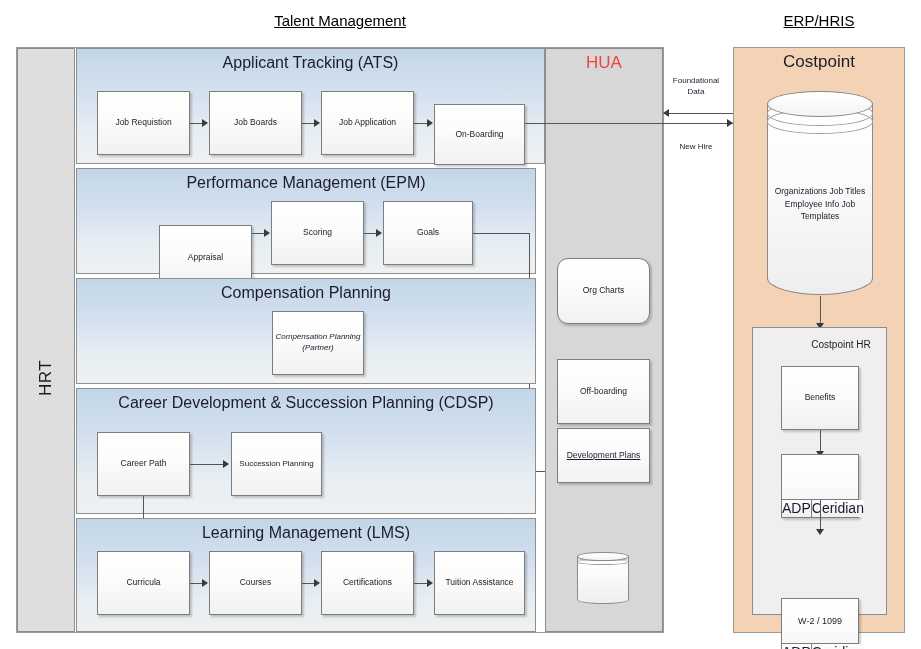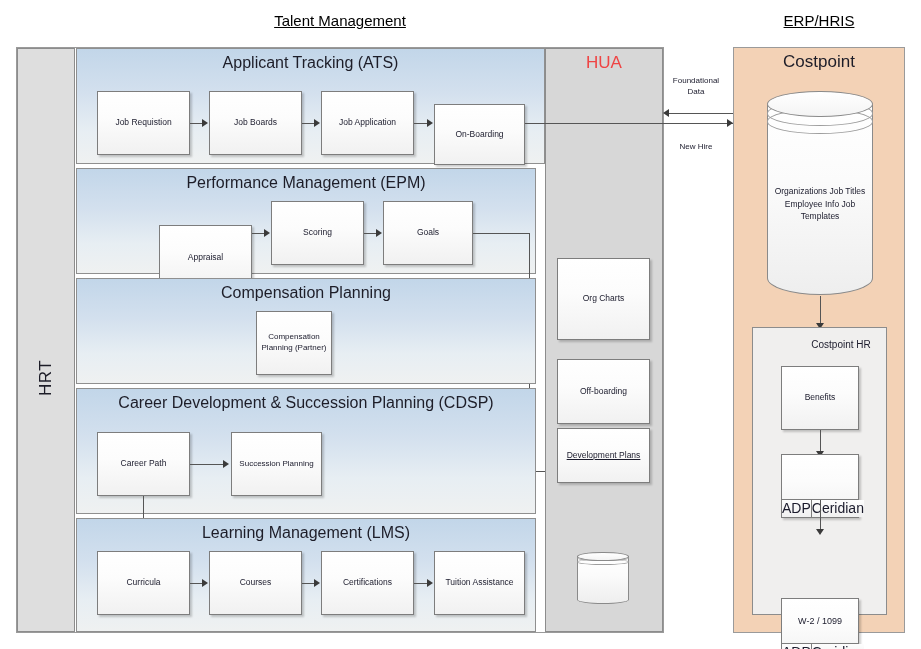--- a/index.html
+++ b/index.html
@@ -185,21 +185,21 @@
 <div class="arrow-r" style="left:376px;top:229px;"></div>
 
 <div class="hline" style="left:473px;top:233px;width:57px;"></div>
 <div class="vline" style="left:529px;top:233px;height:238px;"></div>
 <div class="hline" style="left:529px;top:471px;width:25px;"></div>
 <div class="arrow-r" style="left:553px;top:467px;"></div>
 
 <div class="abs module" style="left:76px;top:278px;width:460px;height:106px;">
   <div class="module-title">Compensation Planning</div>
 </div>
-<div class="abs node small" style="left:256px;top:311px;width:76px;height:64px;">Compensation Planning (Partner)</div>
+<div class="abs node small" style="left:272px;top:311px;width:92px;height:64px;font-style:italic;">Compensation Planning (Partner)</div>
 
 <div class="abs module" style="left:76px;top:388px;width:460px;height:126px;">
   <div class="module-title">Career Development &amp; Succession Planning (CDSP)</div>
 </div>
 <div class="abs node" style="left:97px;top:432px;width:93px;height:64px;">Career Path</div>
 <div class="abs node small" style="left:231px;top:432px;width:91px;height:64px;">Succession Planning</div>
 <div class="hline" style="left:190px;top:464px;width:34px;"></div>
 <div class="arrow-r" style="left:223px;top:460px;"></div>
 
 <div class="vline" style="left:143px;top:496px;height:60px;"></div>
@@ -215,21 +215,21 @@
 <div class="hline" style="left:190px;top:583px;width:13px;"></div>
 <div class="arrow-r" style="left:202px;top:579px;"></div>
 <div class="hline" style="left:302px;top:583px;width:13px;"></div>
 <div class="arrow-r" style="left:314px;top:579px;"></div>
 <div class="hline" style="left:414px;top:583px;width:14px;"></div>
 <div class="arrow-r" style="left:427px;top:579px;"></div>
 
 <div class="abs" id="hua"></div>
 <div class="abs" id="hua-title">HUA</div>
 
-<div class="abs node" style="left:557px;top:258px;width:93px;height:82px;">Org Charts</div>
+<div class="abs node" style="left:557px;top:258px;width:93px;height:66px;border-radius:11px;">Org Charts</div>
 <div class="abs node" style="left:557px;top:359px;width:93px;height:65px;">Off-boarding</div>
 <div class="abs node" style="left:557px;top:428px;width:93px;height:55px;text-decoration:underline;">Development Plans</div>
 
 <div class="cyl" style="left:577px;top:552px;width:52px;height:52px;">
   <div class="body"></div>
   <div class="rib" style="top:5%;"></div>
   <div class="rib" style="top:13%;"></div>
   <div class="top"></div>
 </div>
 

